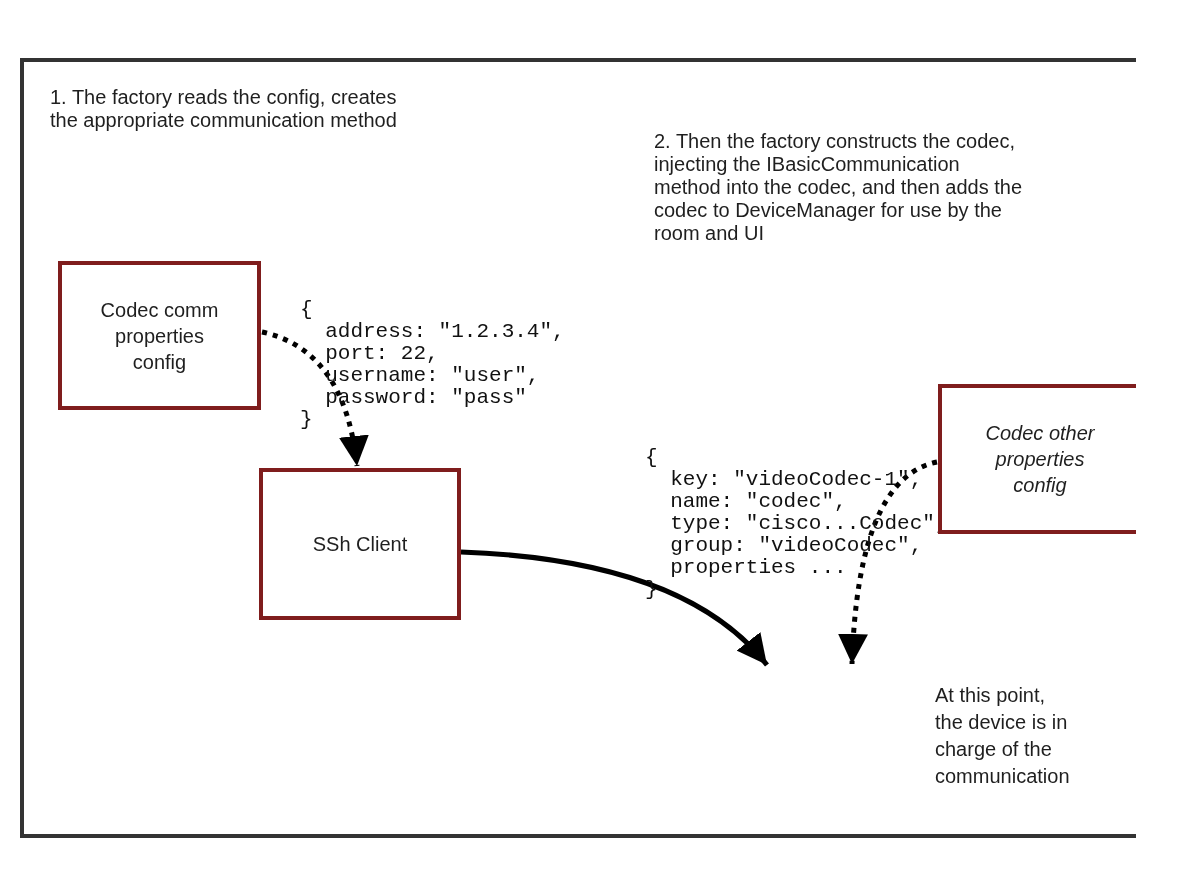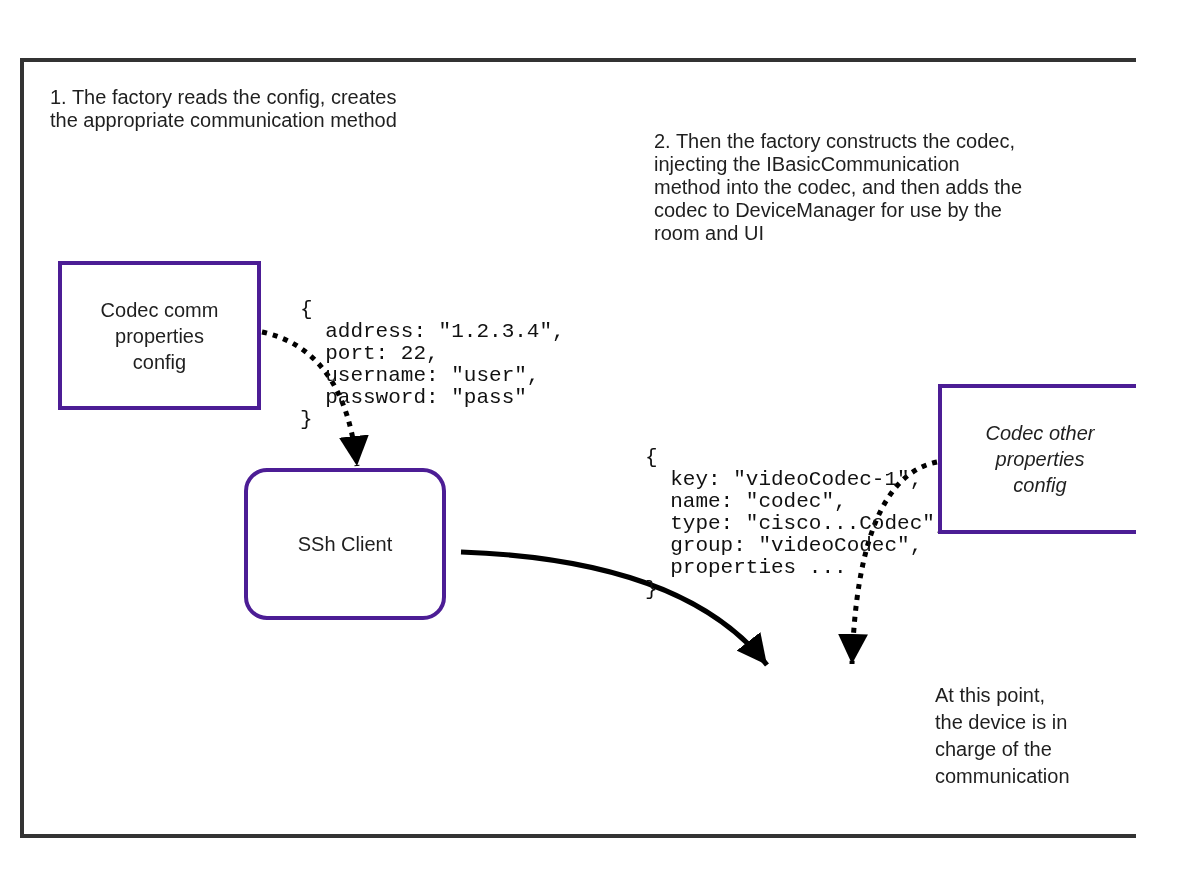--- a/index.html
+++ b/index.html
@@ -50,33 +50,33 @@
     font-size: 21px;
     line-height: 22px;
     white-space: pre;
     color: #111111;
   }
   .code-comm { left: 300px; top: 299px; }
   .code-codec { left: 645px; top: 447px; }
   .node {
     position: absolute;
     box-sizing: border-box;
-    border: 4px solid #4c1d95;
+    border: 4px solid #7f1d1d;
     background: #ffffff;
     display: flex;
     align-items: center;
     justify-content: center;
     text-align: center;
     font-size: 20px;
     line-height: 26px;
     white-space: pre-line;
     color: #1f1f1f;
   }
   .node-comm-config  { left: 58px;  top: 261px; width: 203px; height: 149px; }
-  .node-ssh-client   { left: 244px; top: 468px; width: 202px; height: 152px; border-radius: 23px; }
+  .node-ssh-client   { left: 259px; top: 468px; width: 202px; height: 152px; }
   .node-other-config { left: 938px; top: 384px; width: 204px; height: 150px; font-style: italic; }
   .node-cisco-codec  { left: 708px; top: 665px; width: 196px; height: 148px; }
 </style>
 </head>
 <body>
 
 <div class="canvas">
 
   <div class="frame"></div>
 

